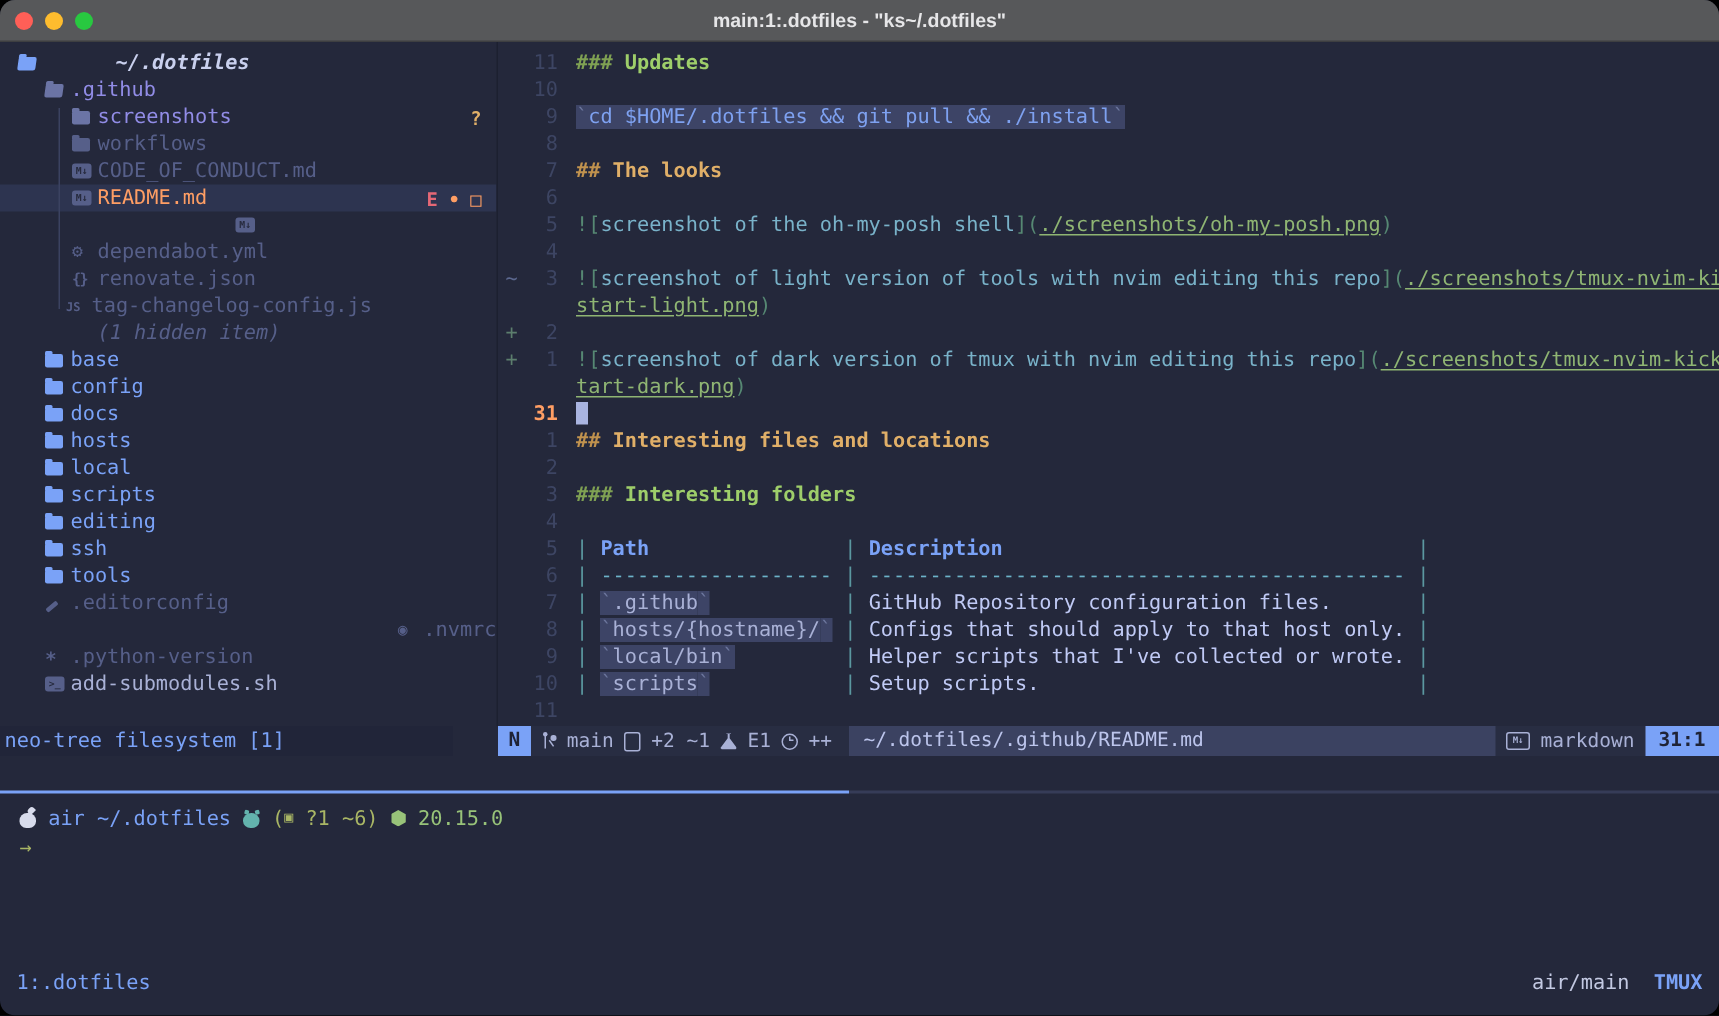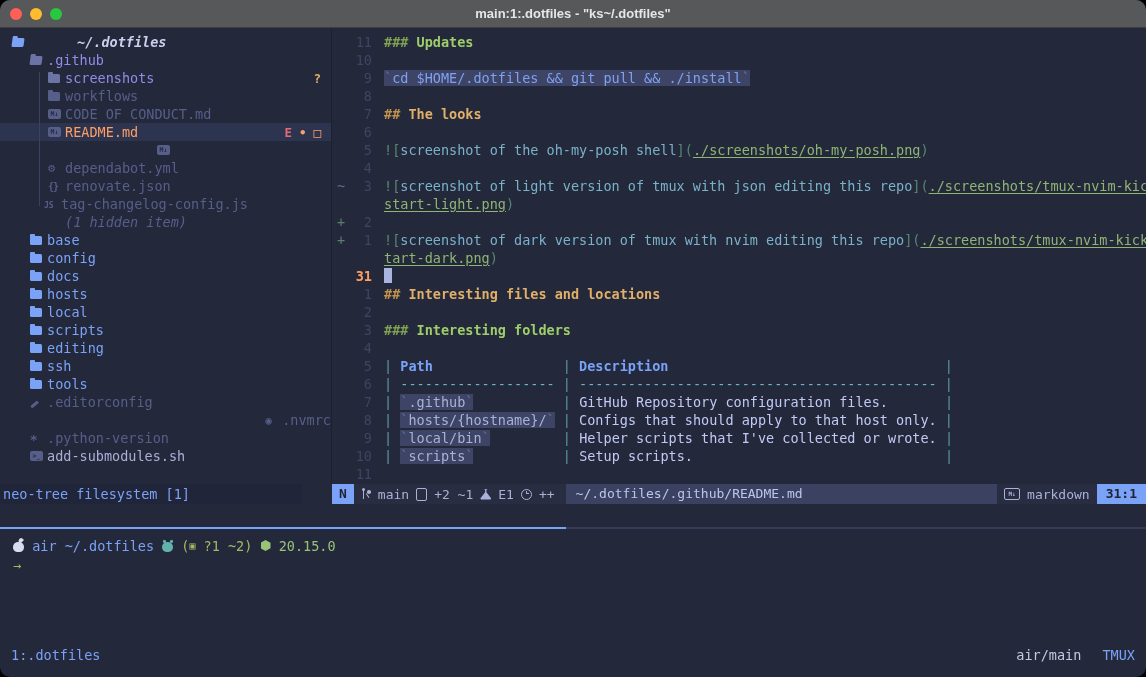--- a/index.html
+++ b/index.html
@@ -109,21 +109,21 @@
   .i-apple::after{content:"";position:absolute;left:6px;top:-1px;width:4px;height:4.5px;background:#d8dcec;border-radius:80% 0 80% 80%;transform:rotate(45deg);}
   .i-octocat{display:inline-block;width:11px;height:10px;background:#63b3ad;border-radius:50% 50% 46% 46%;position:relative;margin-top:2px;}
   .i-octocat::before{content:"";position:absolute;top:-1.5px;left:0.5px;width:3px;height:3px;background:#63b3ad;border-radius:1px;transform:rotate(15deg);}
   .i-octocat::after{content:"";position:absolute;top:-1.5px;right:0.5px;width:3px;height:3px;background:#63b3ad;border-radius:1px;transform:rotate(-15deg);}
   .i-gitmod::before{content:"▣";font-size:10px;}
   .i-node{display:inline-block;width:10px;height:11px;background:#98c379;clip-path:polygon(50% 0,100% 26%,100% 74%,50% 100%,0 74%,0 26%);}
   
   .tmuxbar{position:absolute;left:0;right:0;top:644px;height:22px;display:flex;align-items:center;justify-content:space-between;padding:0 11px;font-size:13.5px;}
   .twin{color:#7aa2f7;}
   .tsession{color:#c3c9e2;}
-  .tflag{color:#7aa2f7;font-weight:normal;margin-left:13px;}
+  .tflag{color:#7aa2f7;font-weight:bold;margin-left:8px;}
 </style>
 </head>
 <body>
 
 <div class="window">
   <div class="titlebar">
     <div class="lights">
       <span class="light close"></span>
       <span class="light min"></span>
       <span class="light zoom"></span>
@@ -200,21 +200,21 @@
         <span class="ltext"><span class="sg-br">![</span><span class="sg-t">screenshot of the oh-my-posh shell</span><span class="sg-br">](</span><span class="sg-lk">./screenshots/oh-my-posh.png</span><span class="sg-br">)</span></span>
       </div>
       <div class="eline">
         <span class="sign"></span>
         <span class="lnum">4</span>
         <span class="ltext"></span>
       </div>
       <div class="eline">
         <span class="sign">~</span>
         <span class="lnum">3</span>
-        <span class="ltext"><span class="sg-br">![</span><span class="sg-t">screenshot of light version of tmux with json editing this repo</span><span class="sg-br">](</span><span class="sg-lk">./screenshots/tmux-nvim-kick</span></span>
+        <span class="ltext"><span class="sg-br">![</span><span class="sg-t">screenshot of light version of tools with nvim editing this repo</span><span class="sg-br">](</span><span class="sg-lk">./screenshots/tmux-nvim-kick</span></span>
       </div>
       <div class="eline">
         <span class="sign"></span>
         <span class="lnum"></span>
         <span class="ltext"><span class="sg-lk">start-light.png</span><span class="sg-br">)</span></span>
       </div>
       <div class="eline">
         <span class="sign add">+</span>
         <span class="lnum">2</span>
         <span class="ltext"></span>
@@ -306,21 +306,21 @@
     <span>markdown</span>
     <span class="slpos">31:1</span>
   </div>
 
   <div class="pane-border">
     <span class="pb-active"></span>
     <span class="pb-rest"></span>
   </div>
 
   <div class="shell">
-    <div class="sline" id="prompt-line"><span class="slicon i-apple"></span><span class="sg-blue"> air ~/.dotfiles </span><span class="slicon i-octocat"></span><span class="sg-yg"> (</span><span class="slicon i-gitmod sg-yg"></span><span class="sg-yg"> ?1 ~2) </span><span class="slicon i-node"></span><span class="sg-green"> 20.15.0</span></div>
+    <div class="sline" id="prompt-line"><span class="slicon i-apple"></span><span class="sg-blue"> air ~/.dotfiles </span><span class="slicon i-octocat"></span><span class="sg-yg"> (</span><span class="slicon i-gitmod sg-yg"></span><span class="sg-yg"> ?1 ~6) </span><span class="slicon i-node"></span><span class="sg-green"> 20.15.0</span></div>
     <div class="sline" id="input-line"><span class="sg-yg">→</span></div>
   </div>
 
   <div class="tmuxbar">
     <span class="twin">1:.dotfiles</span>
     <span class="tright">
       <span class="tsession">air/main</span>
       <span class="tflag">TMUX</span>
     </span>
   </div>

